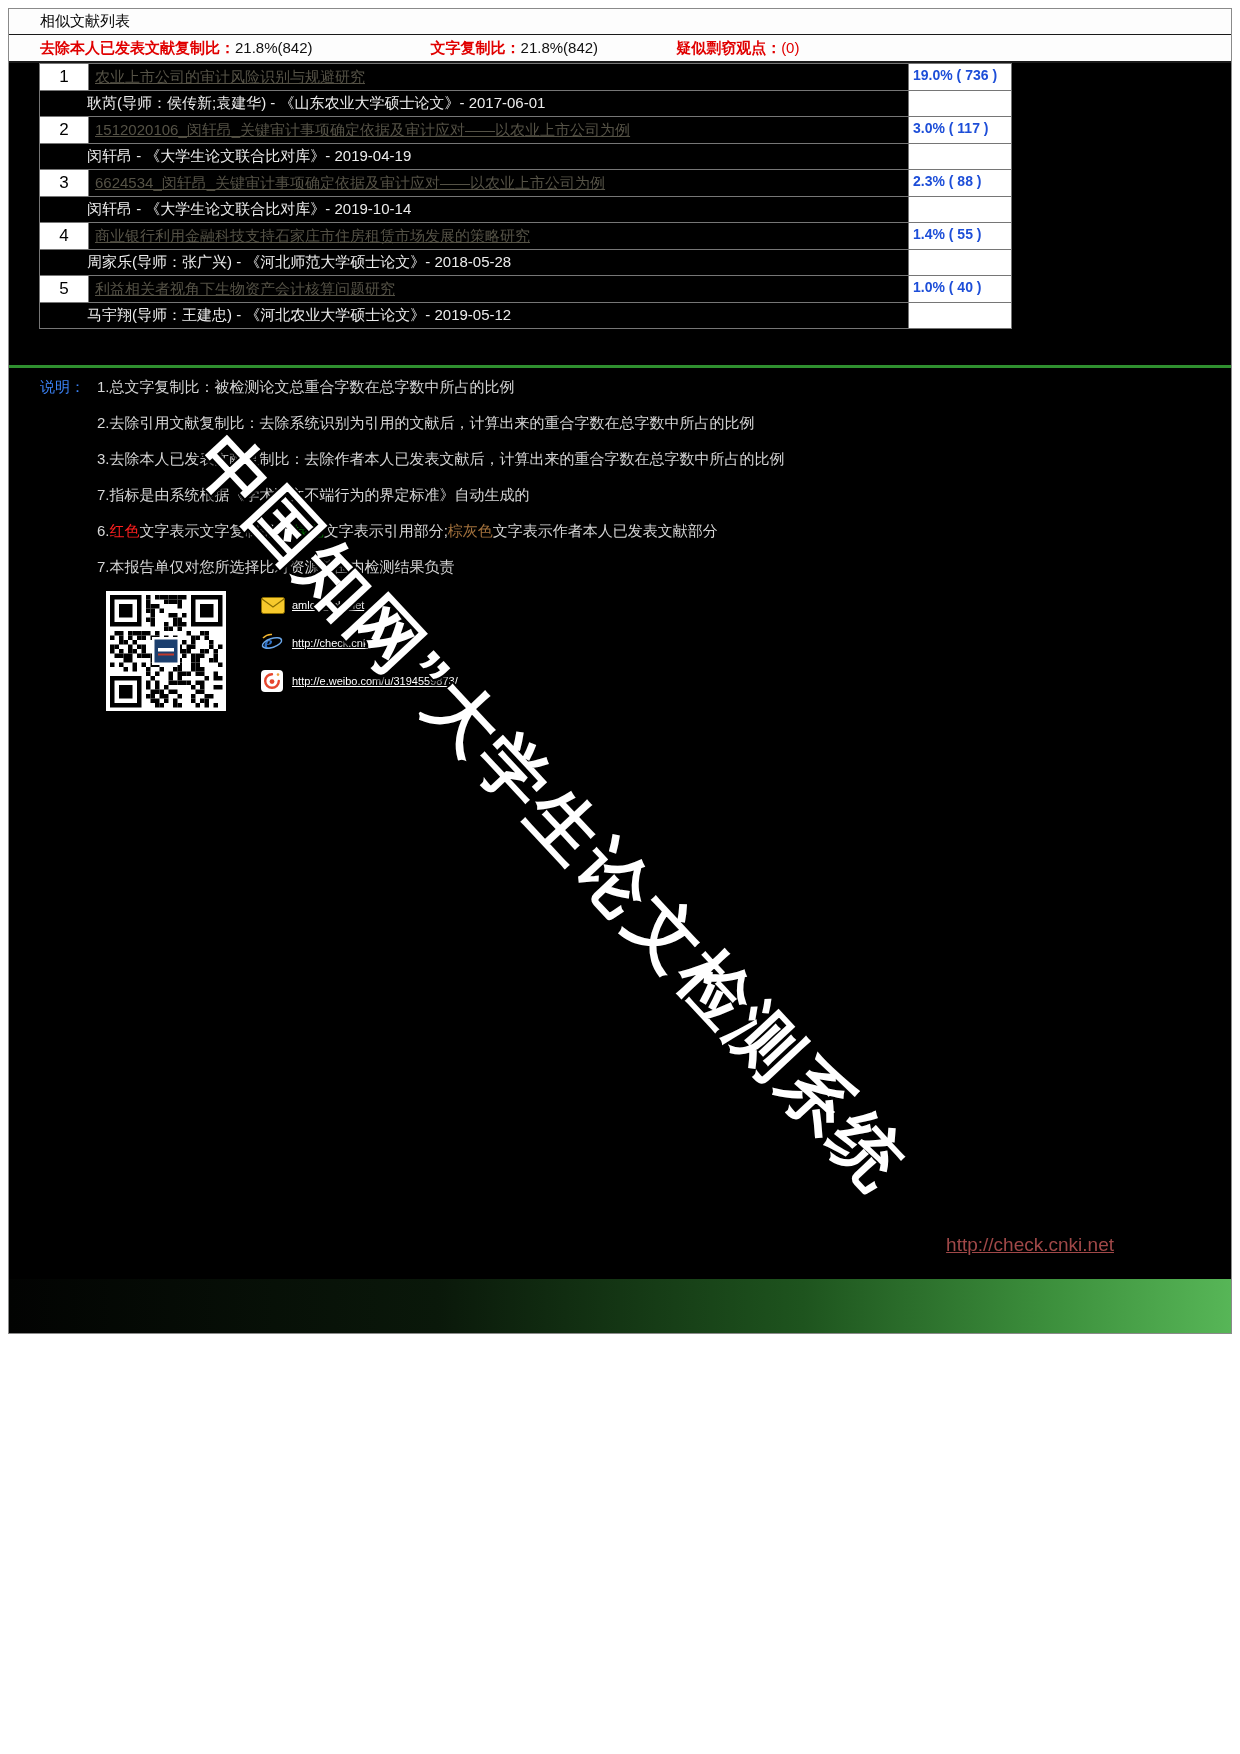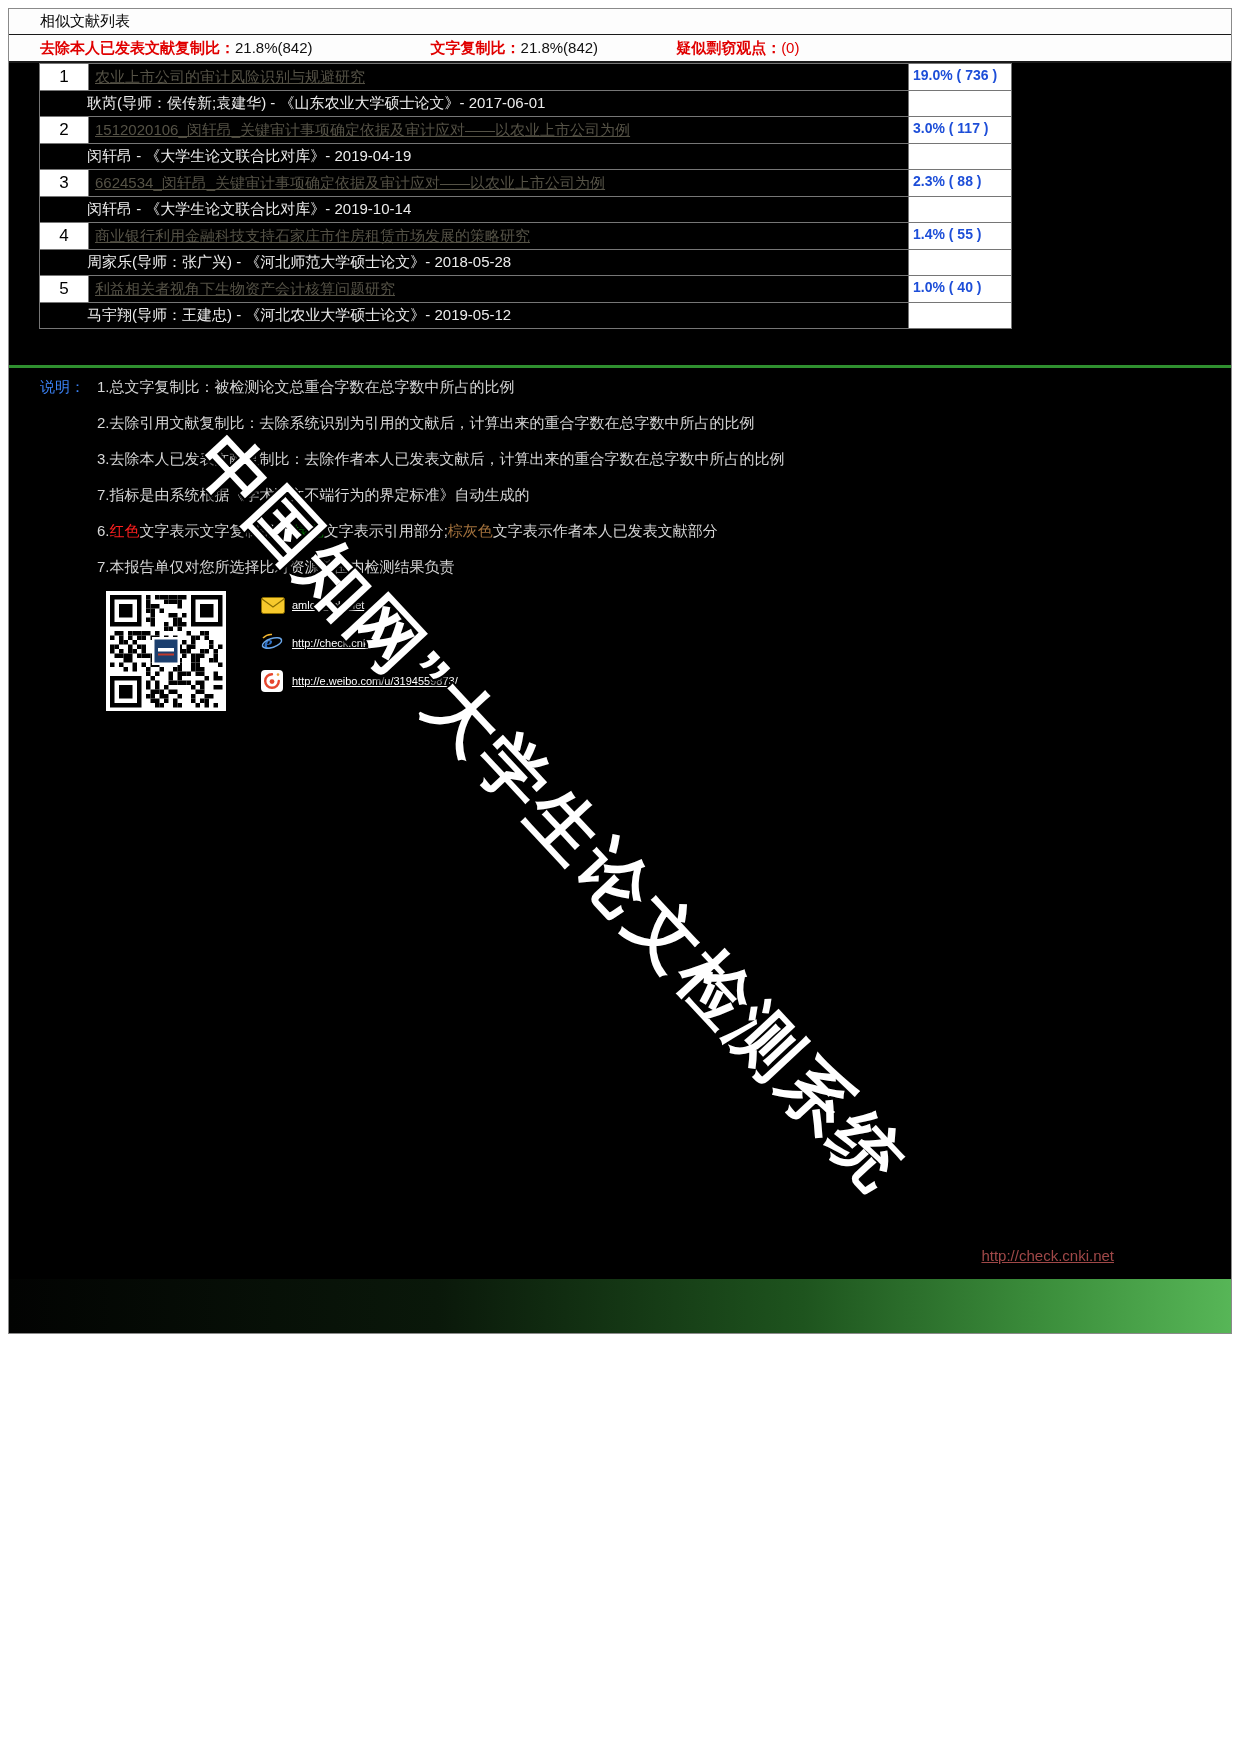--- a/index.html
+++ b/index.html
@@ -53,22 +53,22 @@
   .contact-link { color:#ffffff; font-size:11px; text-decoration:underline; margin-left:3px; cursor:pointer; }
 
   .watermark {
     position:absolute; left:235px; top:352px;
     transform:rotate(47deg); transform-origin:0 0;
     font-size:70px; font-weight:bold; color:#fff; letter-spacing:4px; white-space:nowrap;
     z-index:10; pointer-events:none;
     text-shadow:2px 2px 0 #000,-2px -2px 0 #000,2px -2px 0 #000,-2px 2px 0 #000,5px 5px 4px rgba(0,0,0,.65);
   }
   .footer-link {
-    position:absolute; right:117px; bottom:69px;
-    color:#a04848; font-size:15px; text-decoration:underline; cursor:pointer;
+    position:absolute; right:117px; bottom:77px;
+    color:#a04848; font-size:19px; text-decoration:underline; cursor:pointer;
   }
   .bottom-bar {
     position:absolute; left:0; right:0; bottom:0; height:54px;
     background:linear-gradient(90deg,#020302 0%,#0a180a 35%,#1e541e 65%,#3c8f3c 85%,#57b657 100%);
   }
 </style>
 </head>
 <body>
 
 <div class="page">

